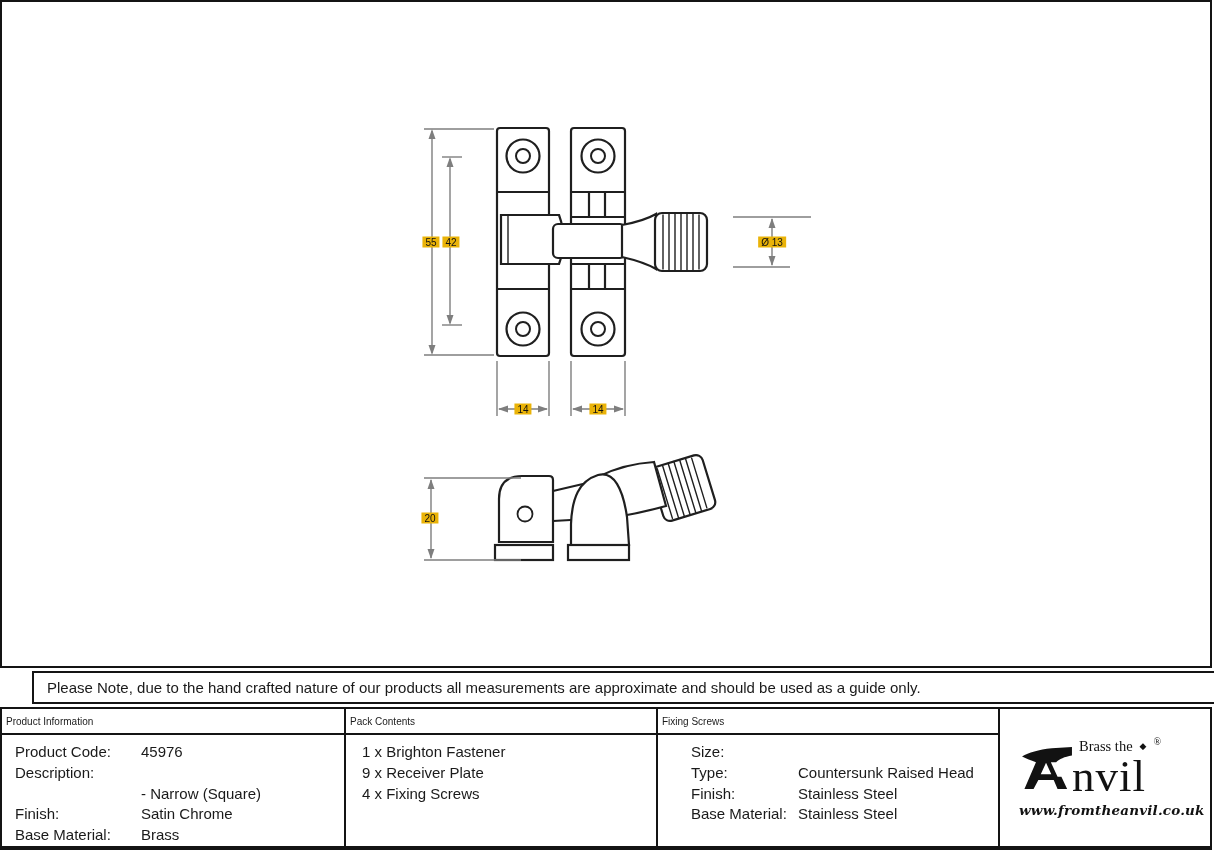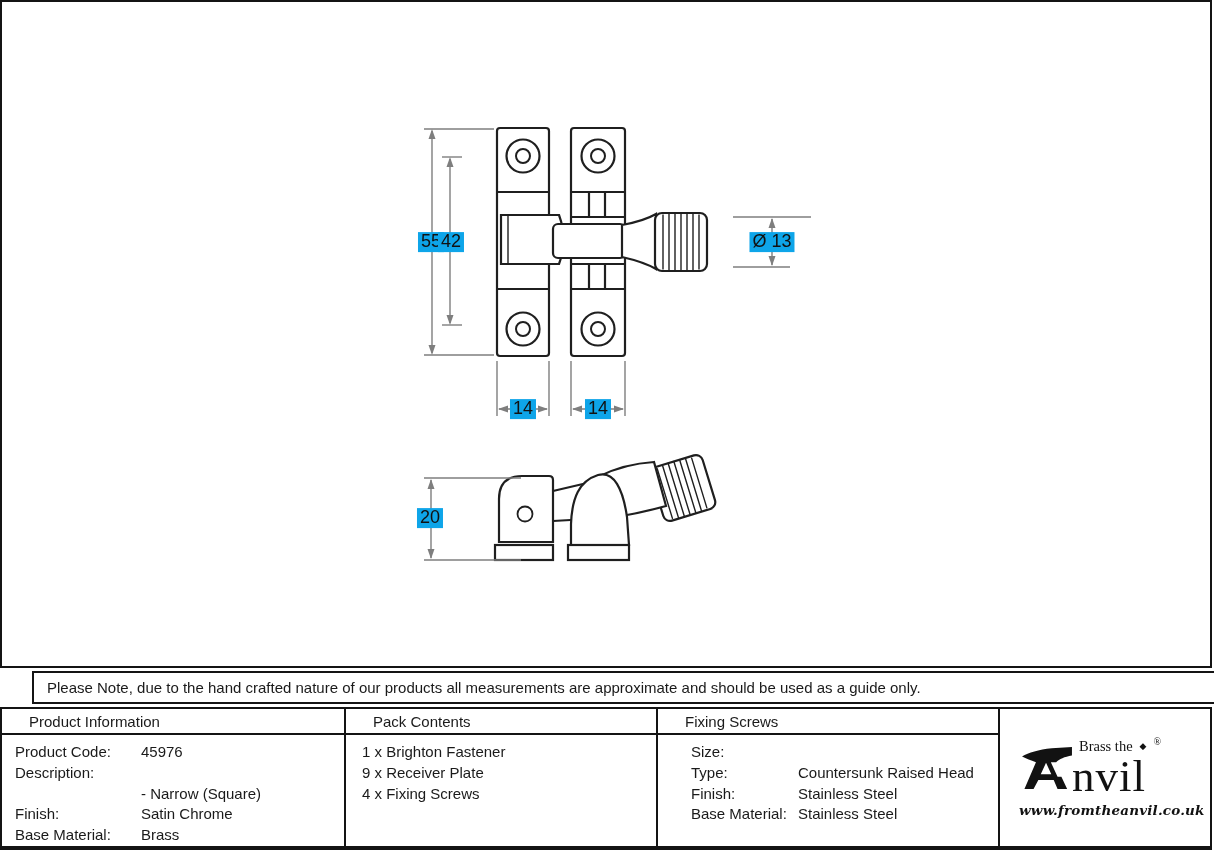--- a/index.html
+++ b/index.html
@@ -8,41 +8,41 @@
     font-family:"Liberation Sans",sans-serif; color:#1a1a1a; overflow:hidden;
   }
   
   .drawing-area {
     position:absolute; left:0; top:0; width:1212px; height:668px;
     border:2px solid #141414; box-sizing:border-box; background:#fff;
   }
   .drawing-area svg { position:absolute; left:0; top:0; }
   .dim-label {
     position:absolute; transform:translate(-50%,-50%);
-    background:#0ea5e9; padding:0 3px; font-size:18px; color:#111;
+    background:#eab308; padding:0 3px; font-size:10px; color:#111;
     white-space:nowrap; line-height:1.1;
   }
   
   .note-bar {
     position:absolute; left:0; top:671px; width:1212px; height:33px;
     border:2px solid #141414; box-sizing:border-box;
     display:flex; align-items:center; padding-left:13px; font-size:15px;
     background:#fff;
     margin-left:32px;
   }
   
   .spec-table {
     position:absolute; left:0; top:707px; width:1212px; height:143px;
     border:2px solid #141414; border-bottom-width:4px; box-sizing:border-box;
     display:grid; grid-template-columns:344px 312px 342px 1fr;
     grid-template-rows:26px 1fr; background:#fff;
   }
   .th {
     border-right:2px solid #141414; border-bottom:2px solid #141414;
-    display:flex; align-items:center; padding-left:27px; font-size:15px;
+    display:flex; align-items:center; padding-left:4px; font-size:10px;
   }
   .td {
     border-right:2px solid #141414; padding-top:7px; font-size:15px;
     line-height:20.8px; overflow:hidden;
   }
   .td.prod { padding-left:13px; }
   .td.pack { padding-left:16px; }
   .td.fix  { padding-left:33px; }
   .kv-row { display:grid; }
   .prod .kv-row { grid-template-columns:106px 1fr;gap:20px; }

